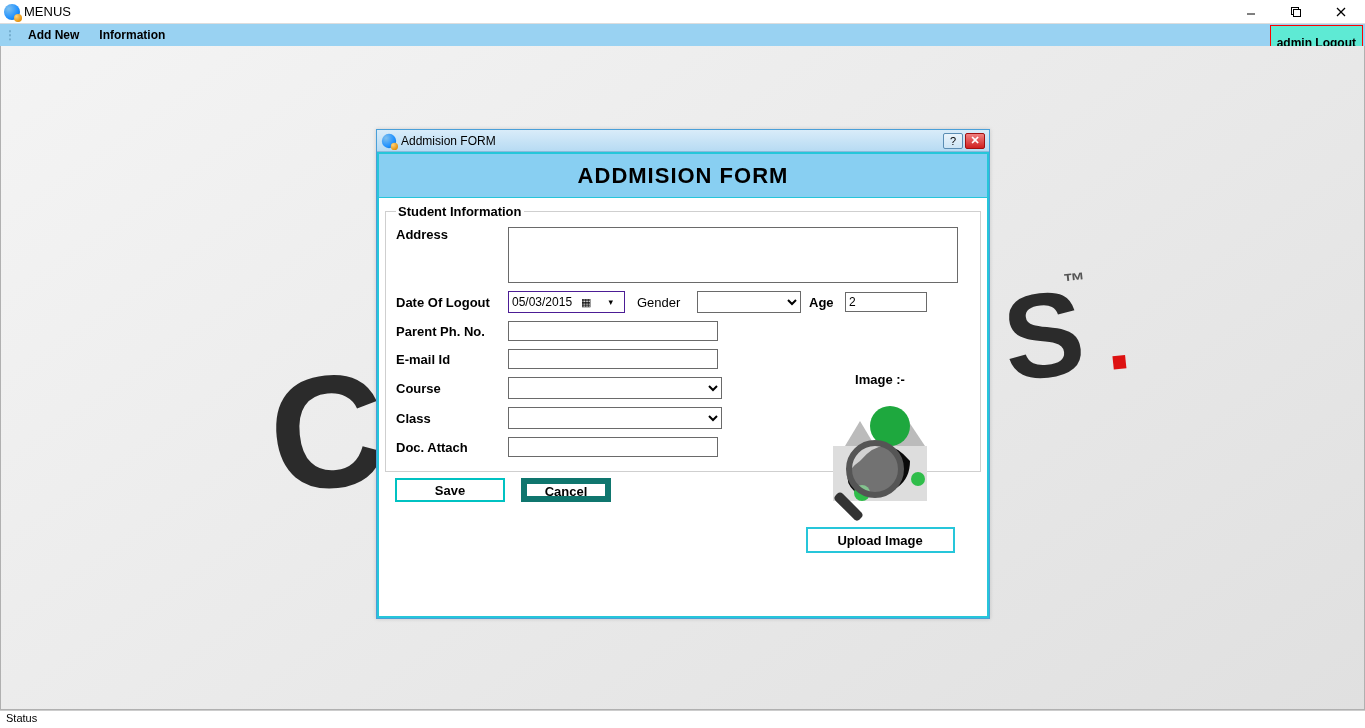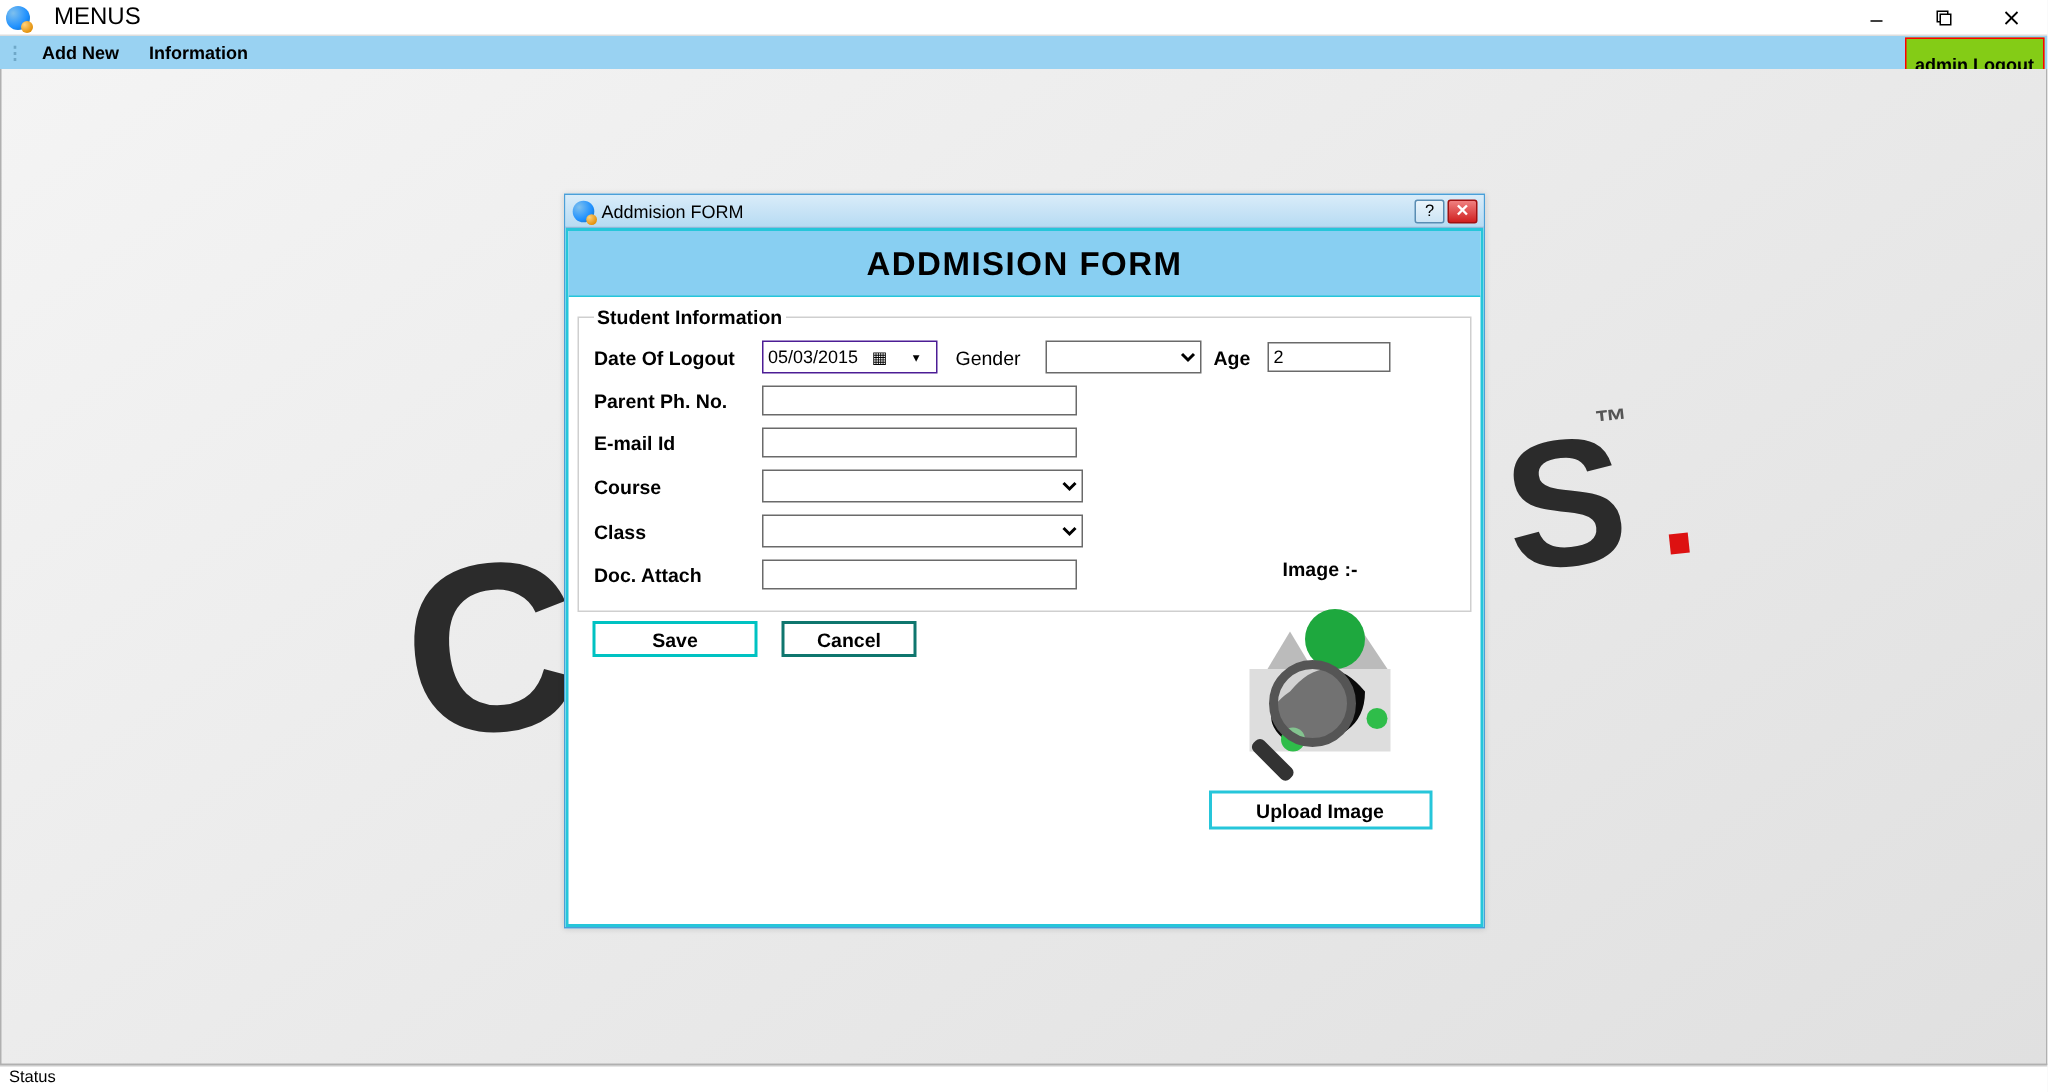--- a/index.html
+++ b/index.html
@@ -3,33 +3,33 @@
 <meta charset="utf-8">
 <style>
 * { box-sizing: border-box; margin: 0; padding: 0; font-family: "Segoe UI", Tahoma, Arial, sans-serif; }
 body { width: 1365px; height: 728px; background: #fff; overflow: hidden; position: relative; }
 
 
 .titlebar-main {
   height: 24px; display: flex; align-items: center; justify-content: space-between;
   padding: 0 2px 0 4px; background: #fff; border-bottom: 1px solid #ddd;
 }
-.titlebar-main .left { display: flex; align-items: center; gap: 16px; font-size: 16px; justify-content: flex-end; }
+.titlebar-main .left { display: flex; align-items: center; gap: 4px; font-size: 13px; justify-content: flex-end; }
 .titlebar-main .win-ctrls { display: flex; gap: 0; }
 .win-btn { width: 45px; height: 22px; display: flex; align-items: center; justify-content: center; font-size: 12px; }
 .win-btn.close { width: 45px; }
 .menubar {
   height: 22px; background: #99d2f2; display: flex; align-items: center;
   padding: 0 4px; font-size: 12px; font-weight: bold; position: relative;
 }
 .menubar .menu-item { padding: 0 10px; cursor: default; }
 .menubar .logout {
   position: absolute; right: 2px; top: 1px; height: 36px;
   border: 1px solid red; padding: 0 6px; display: flex; align-items: center;
-  background: #84cc16;
+  background: #5eead4;
   margin-left: 16px;
 }
 
 
 .mdi {
   position: relative; height: calc(728px - 24px - 22px - 18px);
   background: #f0f0f0 linear-gradient(145deg, #f4f4f4 0%, #eaeaea 50%, #e0e0e0 100%);
   border: 1px solid #b0b0b0; border-top: none;
 }
 
@@ -83,21 +83,21 @@
 .image-area .hdr { font-weight:bold; font-size:13px; margin-bottom:4px; }
 .image-area .thumb {
   width:130px; height:130px; margin:0 auto 6px auto; position:relative;
 }
 .image-area .upload-btn {
   border:2px solid #26c6da; background:#fff; font-weight:bold; font-size:13px; height:26px; width:149px;
 }
 
 .btnrow { display:flex; gap:16px; padding: 6px 0 0 16px; }
 .save-btn { width:110px; height:24px; border:2px solid #00c2c2; background:#fff; font-weight:bold; font-size:13px;}
-.cancel-btn { width:90px; height:24px; border:2px solid #0f766e; background:#fff; font-weight:bold; font-size:13px;}
+.cancel-btn { width:90px; height:24px; border:6px solid #0f766e; background:#fff; font-weight:bold; font-size:13px;}
 
 
 .statusbar {
   position:absolute; left:0; bottom:0; right:0; height:18px; background:#fff;
   border-top:1px solid #ccc; font-size:11px; padding:1px 6px;
 }
 
 .app-icon {
   width:16px; height:16px; border-radius:50%;
   background: radial-gradient(circle at 30% 30%, #7ec0ee 0%, #1e90ff 60%, #0b60a8 100%);
@@ -167,20 +167,24 @@
       </div>
     </div>
 
     <div class="form-body" style="position:relative;">
       <div class="form-banner">ADDMISION FORM</div>
 
       <fieldset class="student">
         <legend>Student Information</legend>
 
 
+        <div class="row" style="align-items:flex-start;">
+          <div class="lbl">Address</div>
+          <textarea style="width: 450px;"></textarea>
+        </div>
 
         <div class="row">
           <div class="lbl">Date Of Logout</div>
           <div class="date-wrap">
             <span>05/03/2015</span>
             <span class="cal">▦</span>
             <span class="dd">▾</span>
           </div>
           <div style="width:12px;"></div>
           <div style="width:60px; font-weight:normal;">Gender</div>

